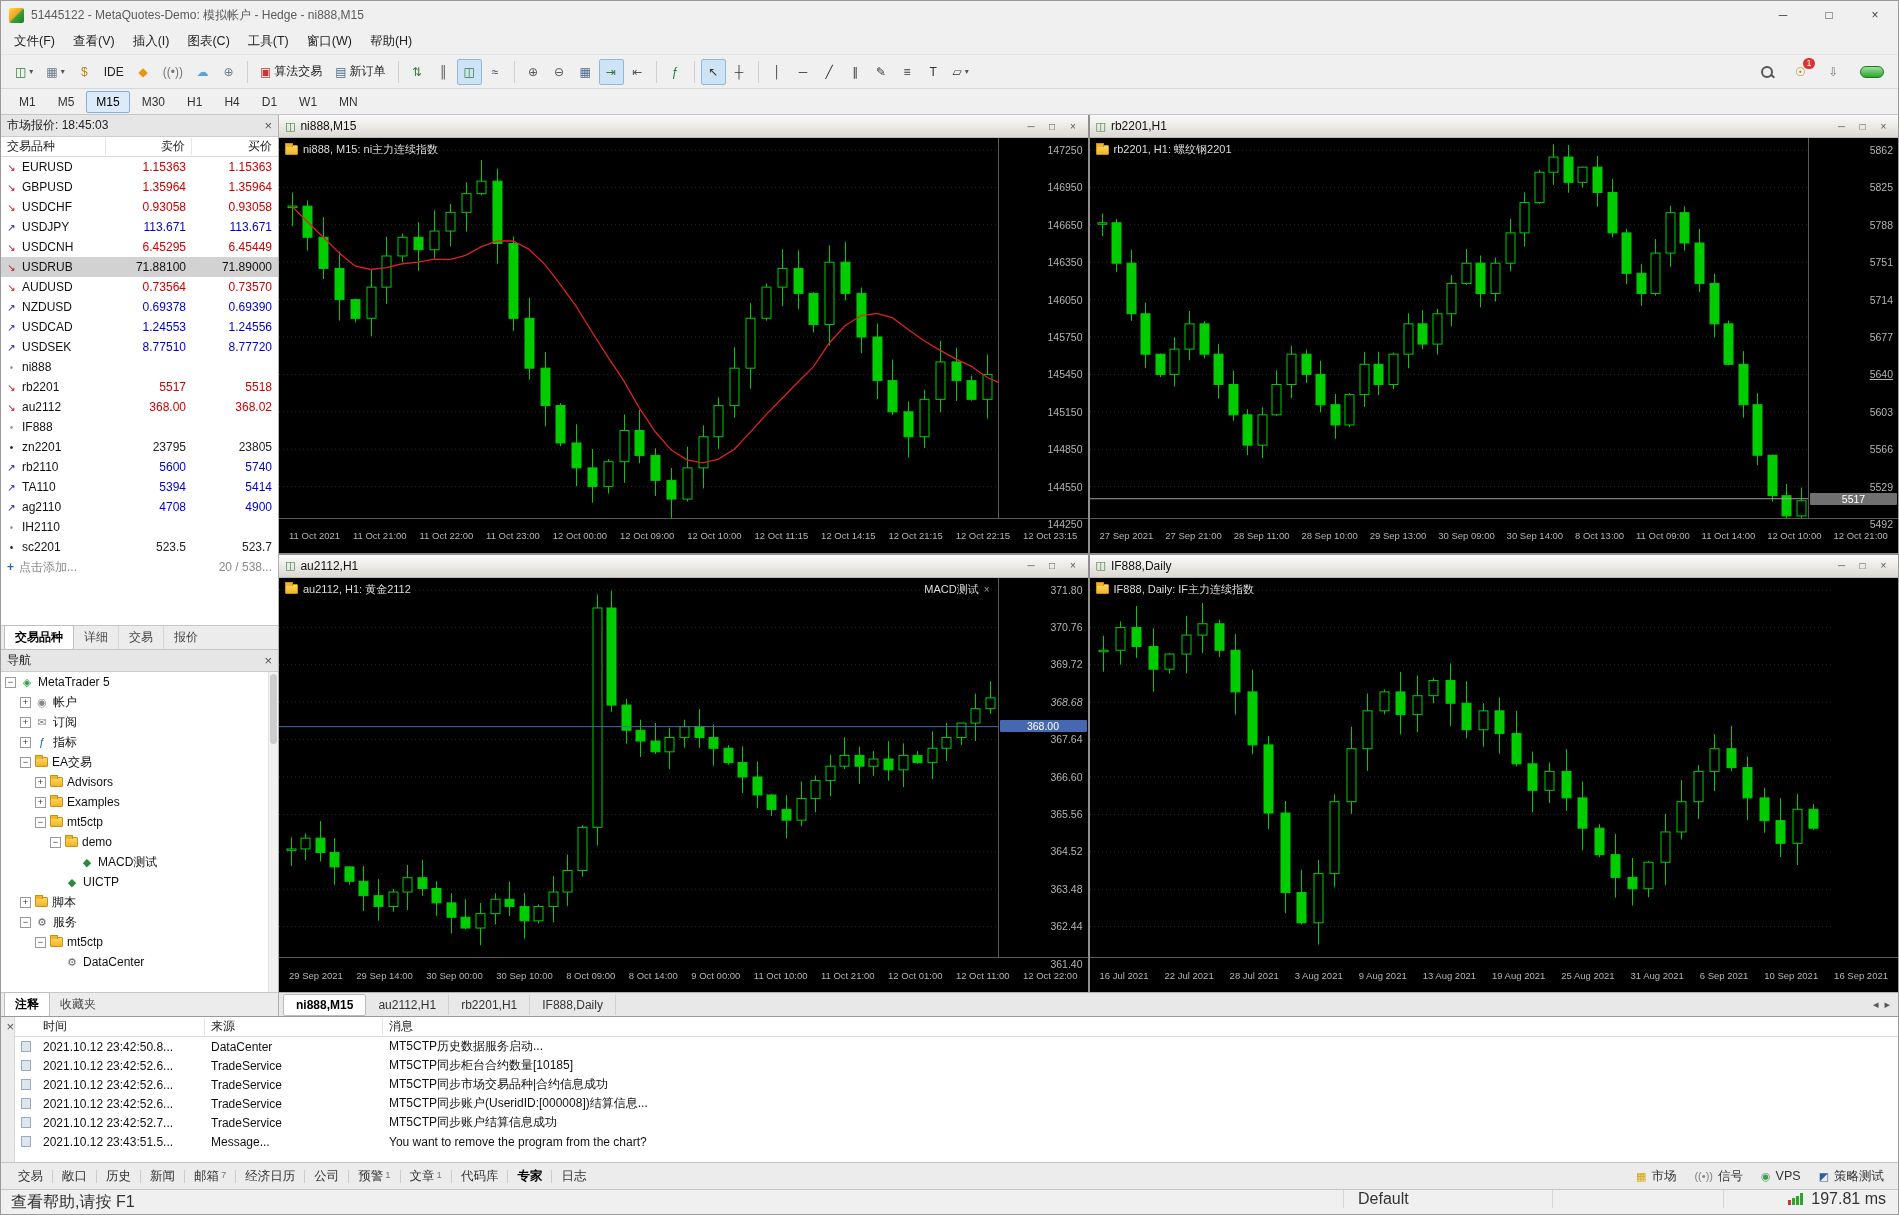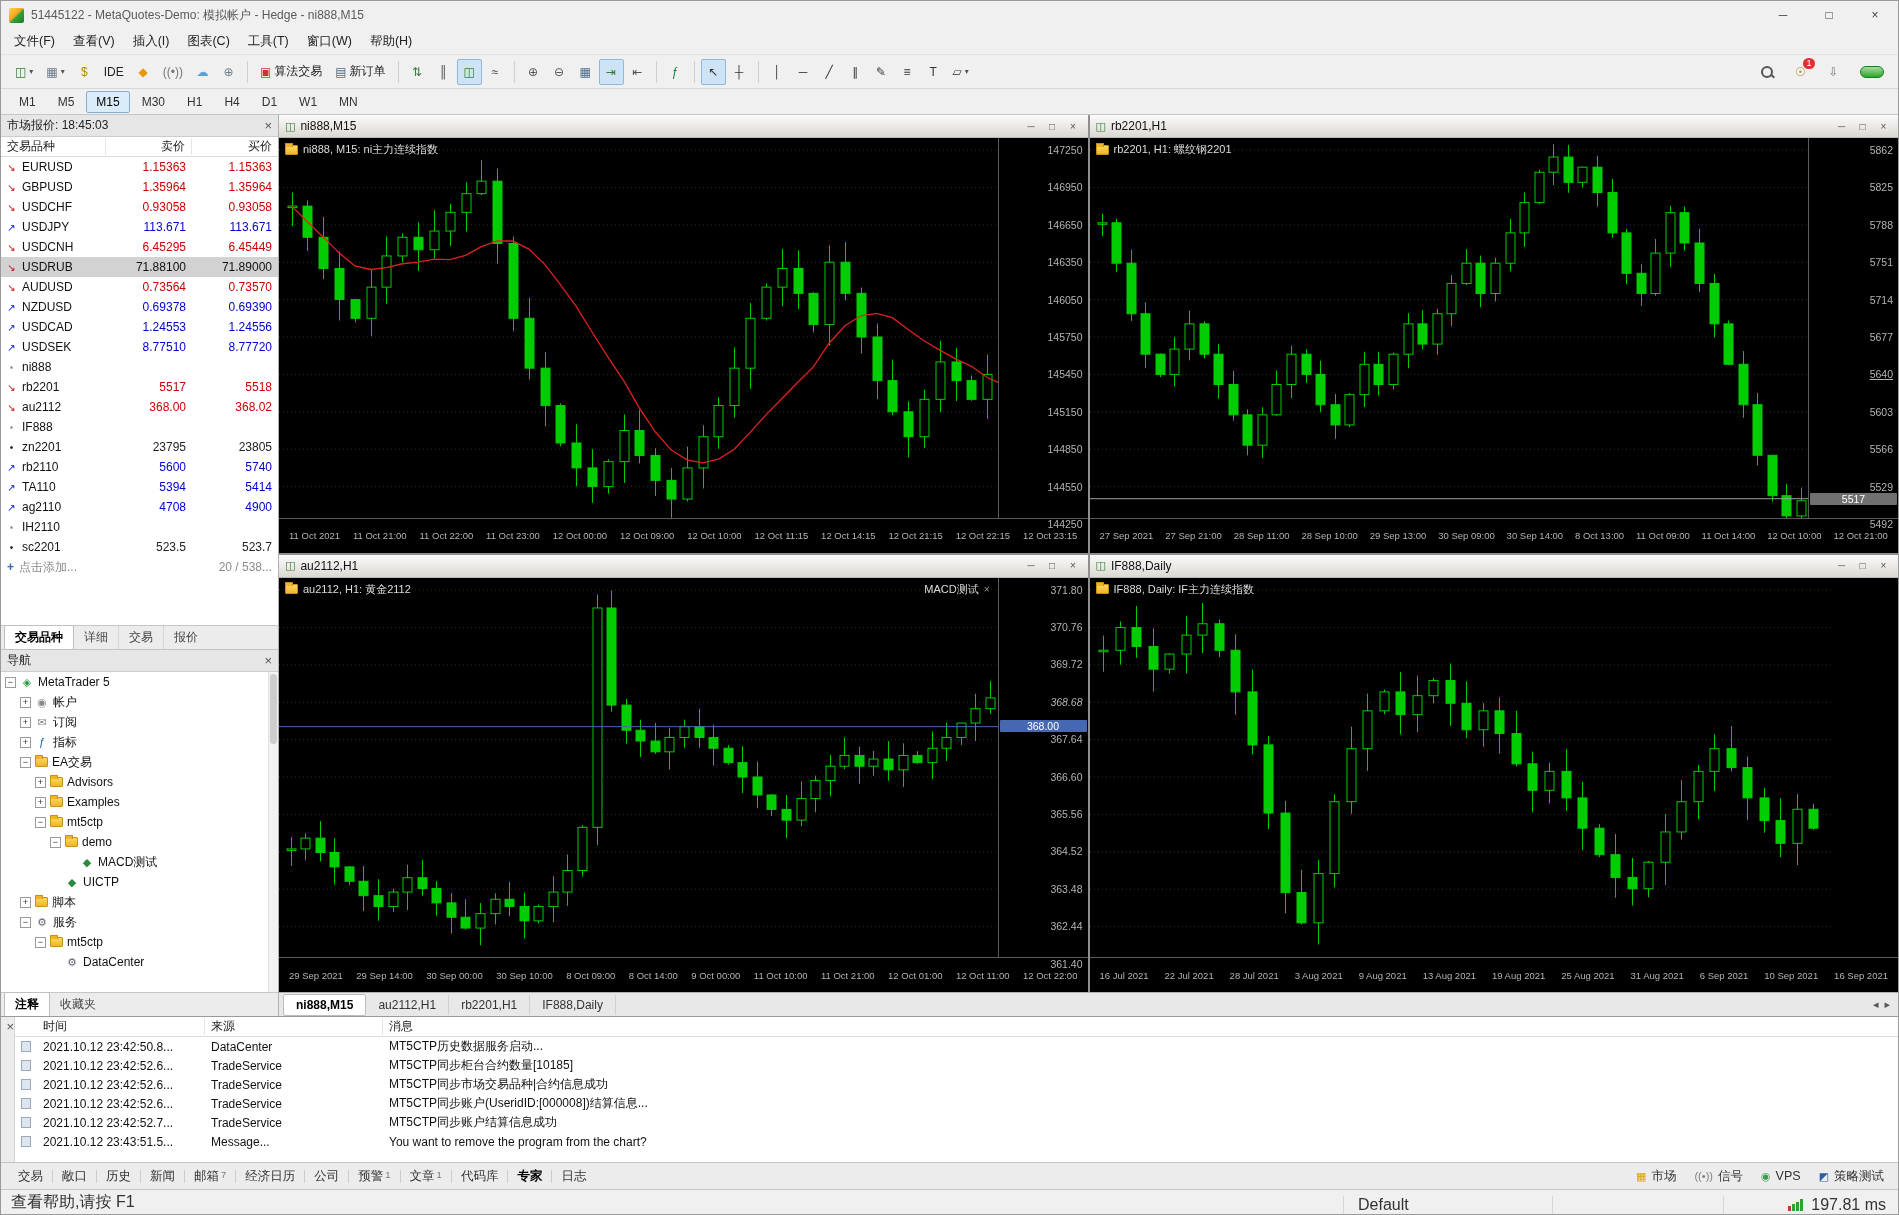--- a/index.html
+++ b/index.html
@@ -134,21 +134,21 @@
 .btab.active span{font-weight:bold;color:#000}
 .btab-badge{font-size:9.5px;color:#777;margin-top:1px}
 .btab-sep{width:1px;height:13px;background:#cccccc}
 .bot-right{margin-left:auto;display:flex;align-items:center;gap:18px;padding-right:6px}
 .bri{display:flex;align-items:center;gap:5px;font-size:12.5px;color:#333}
 .bri-g{font-size:11px}
 
 
 .statusbar{height:25px;background:#f0f0f0;border-top:1px solid #c6c6c6;display:flex;align-items:center;font-size:16px;color:#333;flex:0 0 auto}
 .sb-left{padding-left:10px}
-.sb-right{margin-left:auto;display:flex;height:100%;align-items:flex-end}
+.sb-right{margin-left:auto;display:flex;height:100%;align-items:flex-start}
 .sb-cell{display:flex;align-items:center}
 .sb-default{border-left:1px solid #d6d6d6;border-right:1px solid #d6d6d6;min-width:210px;padding:0 14px}
 .sb-gap{width:170px}
 .sb-ping{border-left:1px solid #d6d6d6;width:175px;justify-content:flex-end;gap:8px;padding-right:12px}
 .sbars{display:inline-flex;align-items:flex-end;gap:1px;height:12px}
 .sbars i{display:block;width:3px}
 .sbars .r{height:5px;background:#cc3333}
 .sbars .g1{height:7px;background:#2da52d}
 .sbars .g2{height:9px;background:#2da52d}
 .sbars .g3{height:12px;background:#2da52d}

